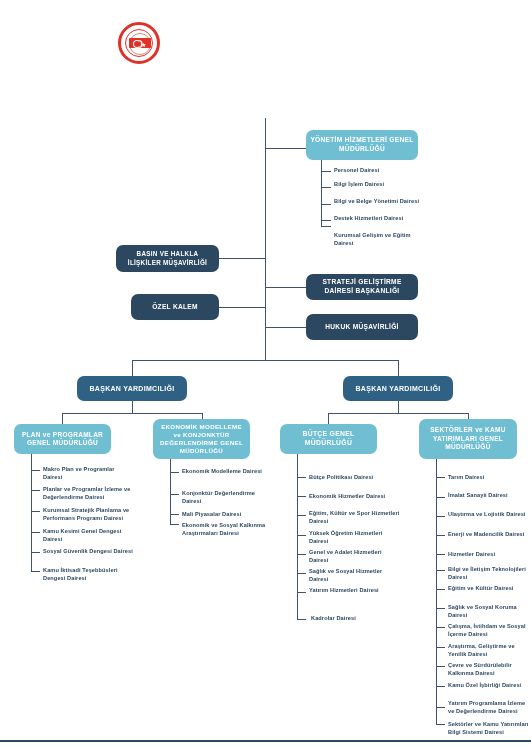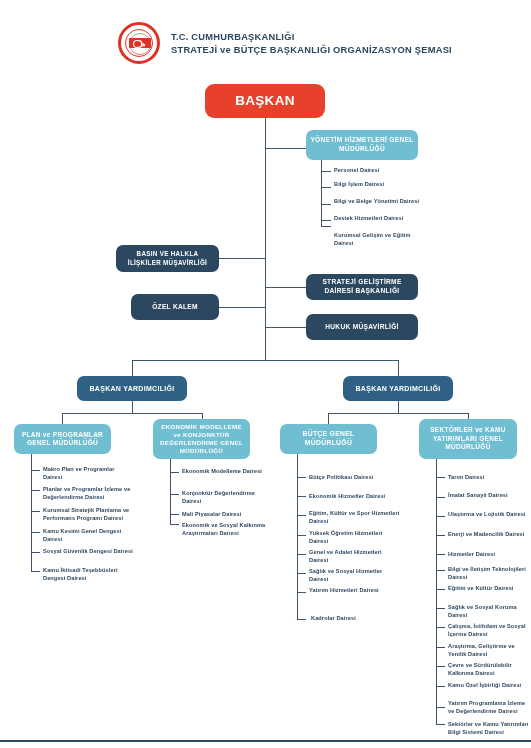--- a/index.html
+++ b/index.html
@@ -119,43 +119,38 @@
 <div id="page">
 
   <div id="header">
     <div class="emblem">
       <div class="inner-ring"></div>
       <div class="globe"></div>
       <div class="flag"></div>
       <div class="crescent"></div>
       <div class="star">★</div>
     </div>
-    <div id="title-block">
-      <div class="title-line">T.C. CUMHURBAŞKANLIĞI</div>
-      <div class="title-line">STRATEJİ ve BÜTÇE BAŞKANLIĞI ORGANİZASYON ŞEMASI</div>
-    </div>
   </div>
 
   <div class="ln v" style="left:265px; top:118px; height:242px;"></div>
 
   <div class="ln h" style="left:265px; top:148px; width:41px;"></div>
 
   <div class="ln h" style="left:219px; top:258px; width:47px;"></div>
 
   <div class="ln h" style="left:219px; top:307px; width:47px;"></div>
 
   <div class="ln h" style="left:265px; top:287px; width:41px;"></div>
 
   <div class="ln h" style="left:265px; top:327px; width:41px;"></div>
 
   <div class="ln h" style="left:132px; top:360px; width:266px;"></div>
   <div class="ln v" style="left:132px; top:360px; height:16px;"></div>
   <div class="ln v" style="left:398px; top:360px; height:16px;"></div>
 
-  <div class="box red" style="left:205px; top:84px; width:120px; height:34px; font-size:13.5px;">BAŞKAN</div>
 
   <div class="box light" style="left:306px; top:130px; width:112px; height:30px; font-size:6.6px;">YÖNETİM HİZMETLERİ GENEL MÜDÜRLÜĞÜ</div>
 
   <div class="ln v" style="left:321px; top:160px; height:66px;"></div>
   <div class="ln h" style="left:321px; top:171px; width:10px;"></div>
   <div class="ln h" style="left:321px; top:187px; width:10px;"></div>
   <div class="ln h" style="left:321px; top:204px; width:10px;"></div>
   <div class="ln h" style="left:321px; top:220px; width:10px;"></div>
   <div class="ln h" style="left:321px; top:226px; width:10px;"></div>
 

